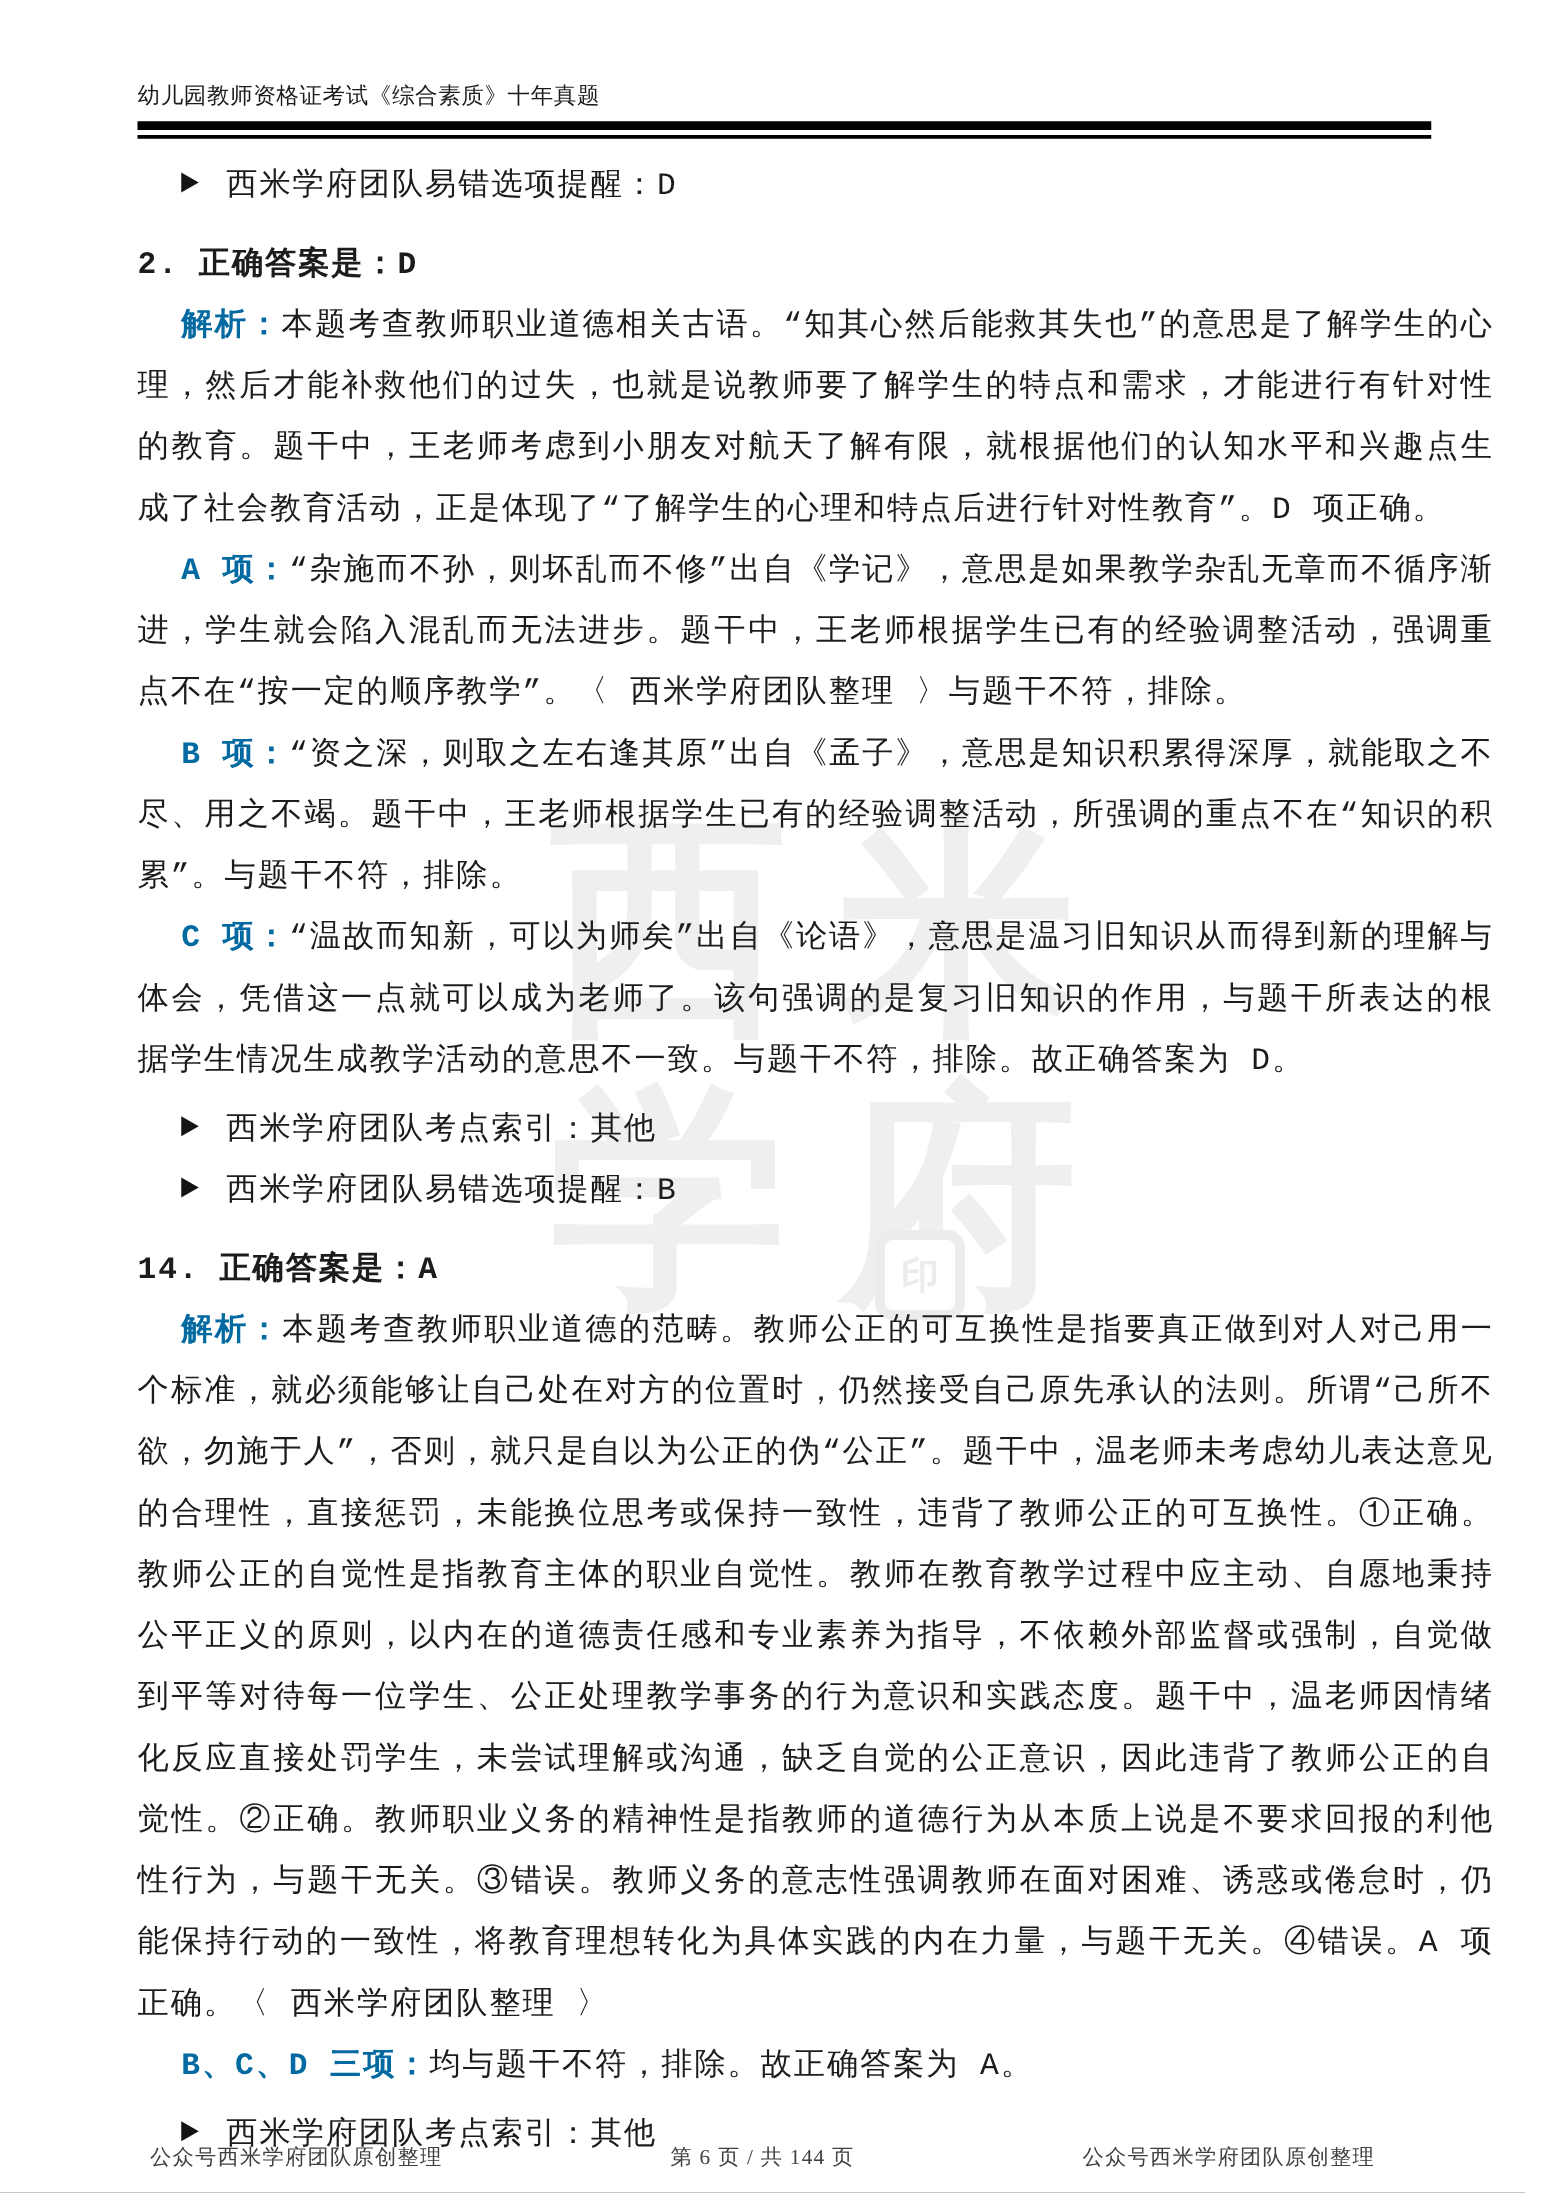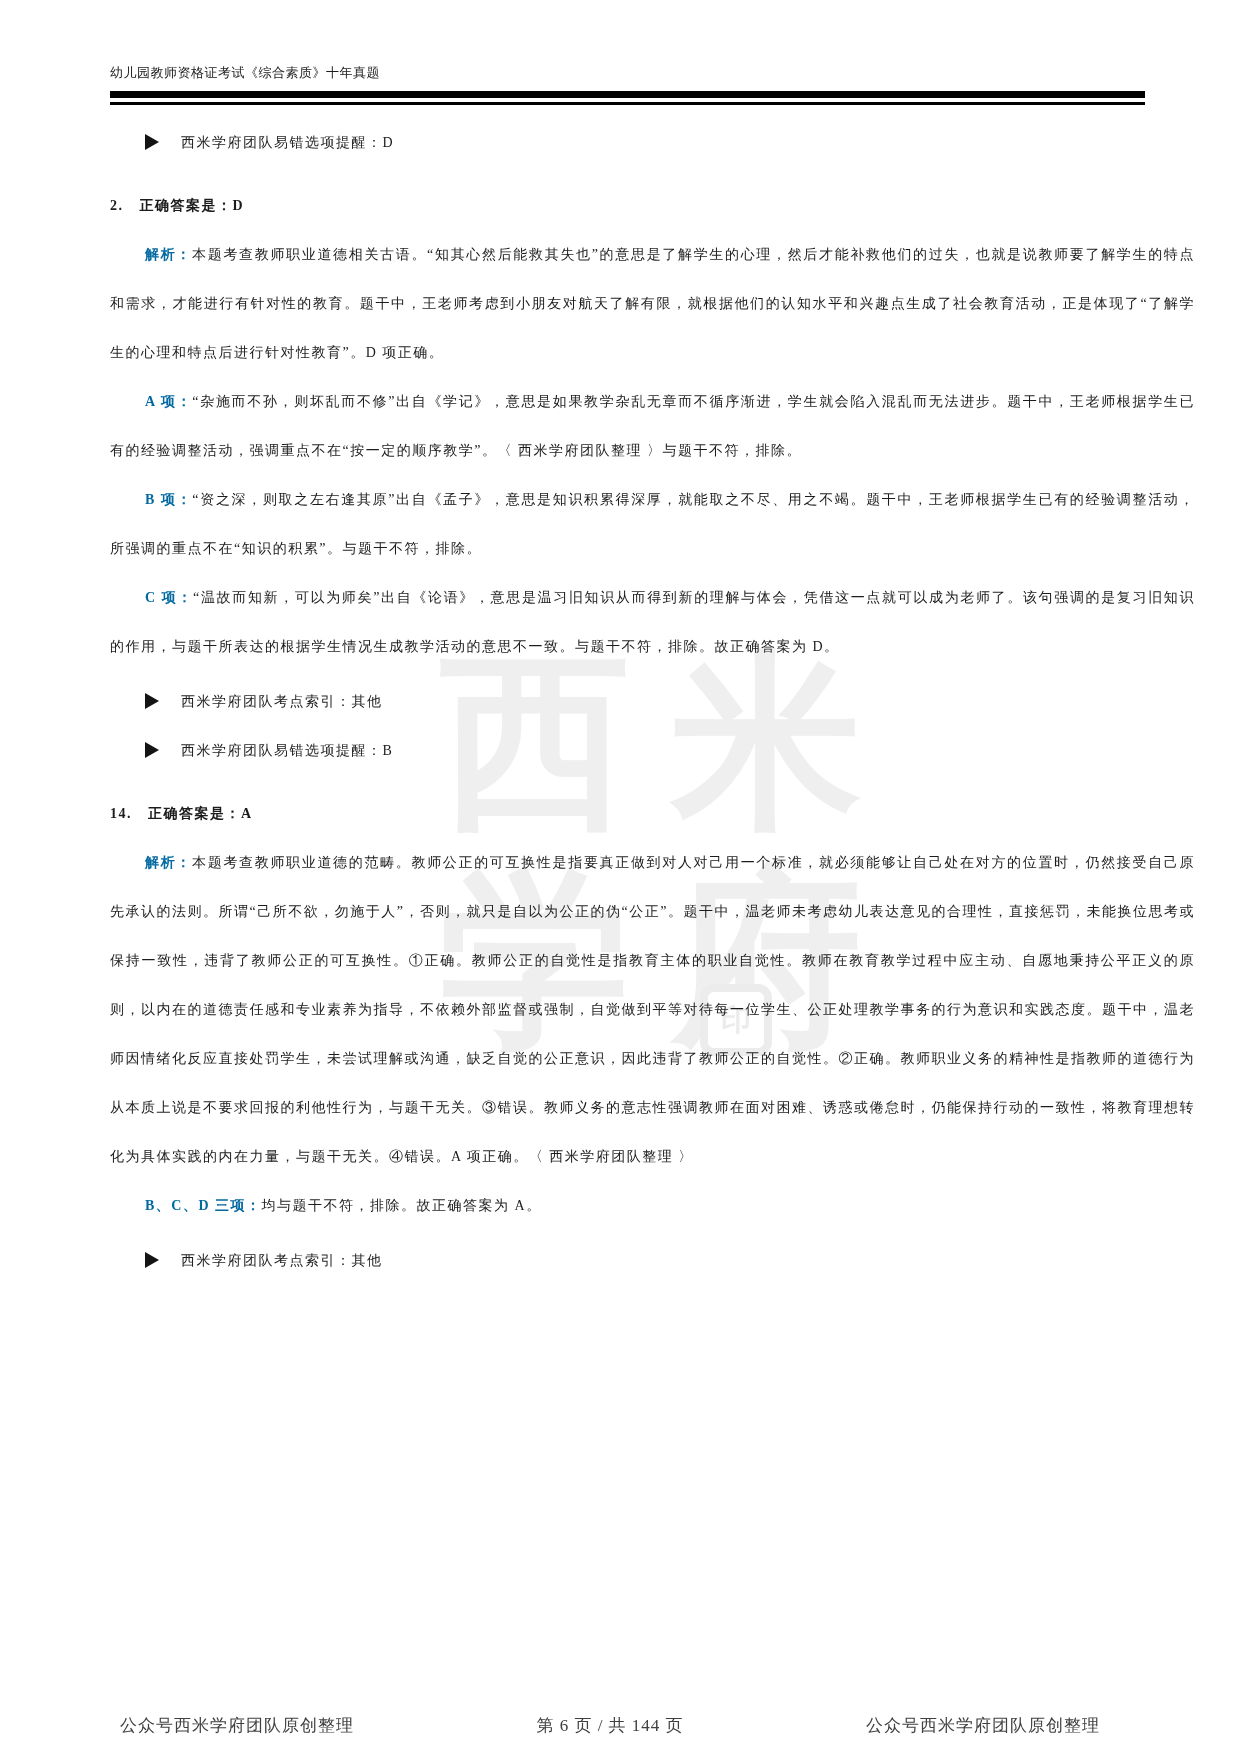--- a/index.html
+++ b/index.html
@@ -26,29 +26,30 @@
     background:#ffffff;color:#ececec;
     display:flex;align-items:center;justify-content:center;
     font-size:30px;font-weight:bold;
     font-family:"Liberation Sans","DejaVu Sans",sans-serif;
   }
   
   .layer{position:relative;z-index:1;}
   .header{
     display:flex;justify-content:space-between;align-items:flex-end;
     padding:64px 95px 0 110px;
-    font-size:13px;letter-spacing:0.5px;
+    font-size:18px;letter-spacing:0.5px;
   }
   .rule-thick{margin:9px 95px 0 110px;height:7px;background:#000;}
   .rule-thin{margin:4px 95px 0 110px;height:3px;background:#000;}
   .content{
     margin:0 45px 0 110px;
     padding-top:13px;
-    font-size:14px;line-height:49px;letter-spacing:1.5px;
+    font-size:25px;line-height:49px;letter-spacing:1.5px;
     text-align:justify;
+    font-family:Liberation Mono, monospace;
   }
   .bullet{padding-left:35px;line-height:49px;}
   .bullet-group{margin-top:6px;}
   .tri{
     display:inline-block;width:0;height:0;vertical-align:middle;
     border-top:8px solid transparent;border-bottom:8px solid transparent;
     border-left:14px solid #141414;
     margin-right:22px;margin-top:-4px;
   }
   .q-head{margin:14px 0 0 0;font-weight:bold;}

